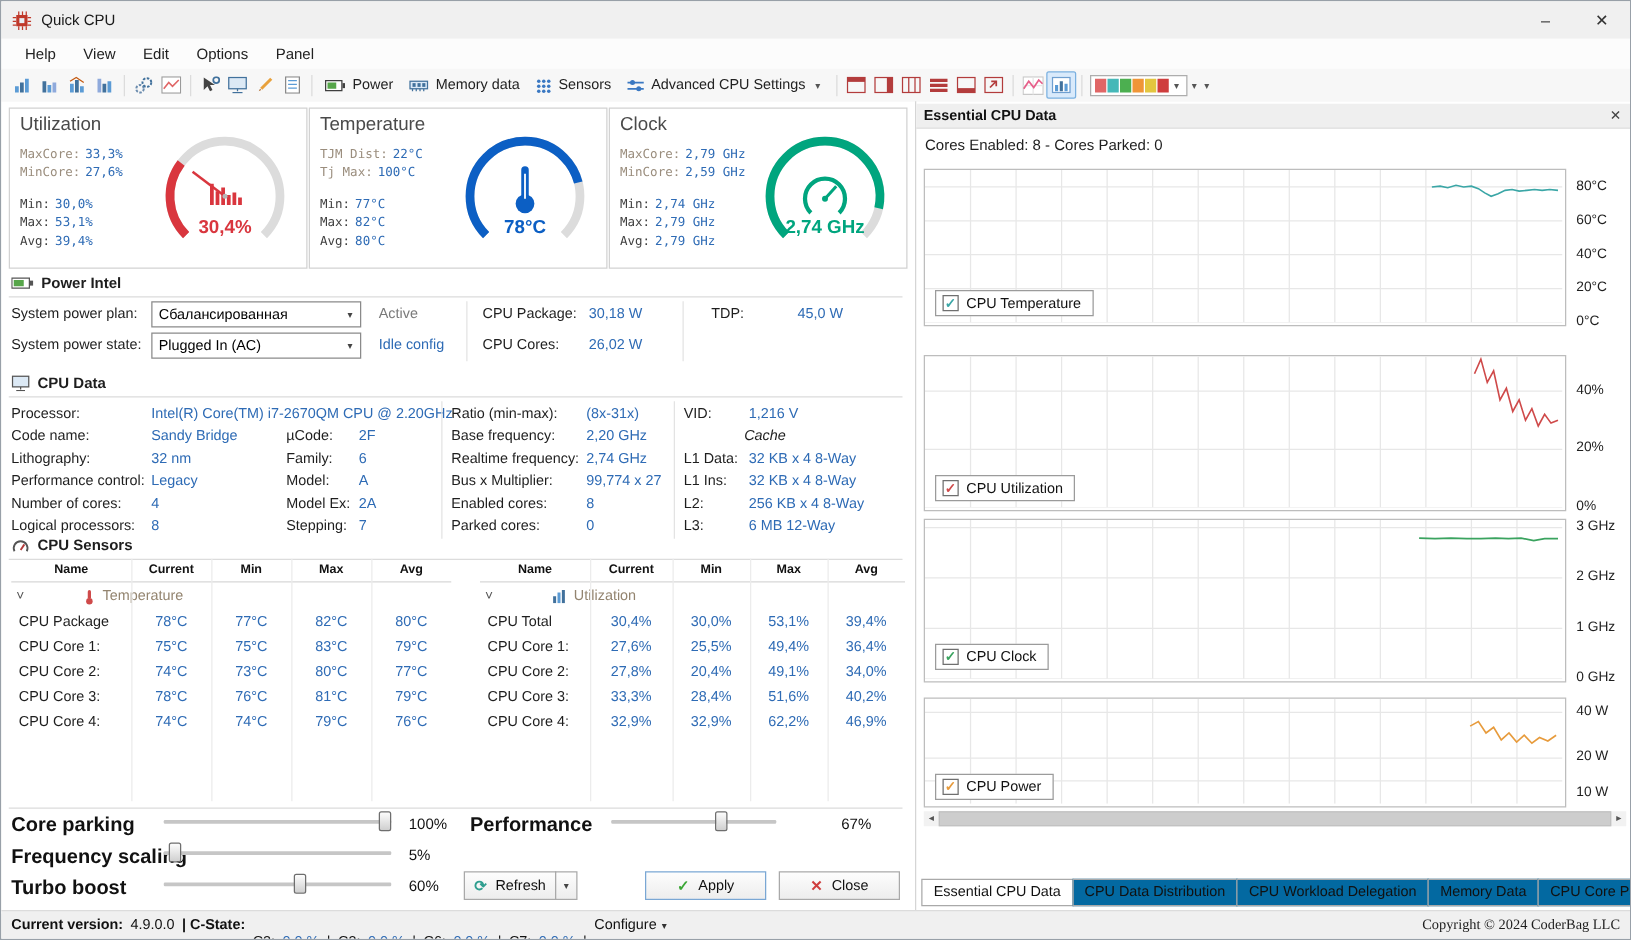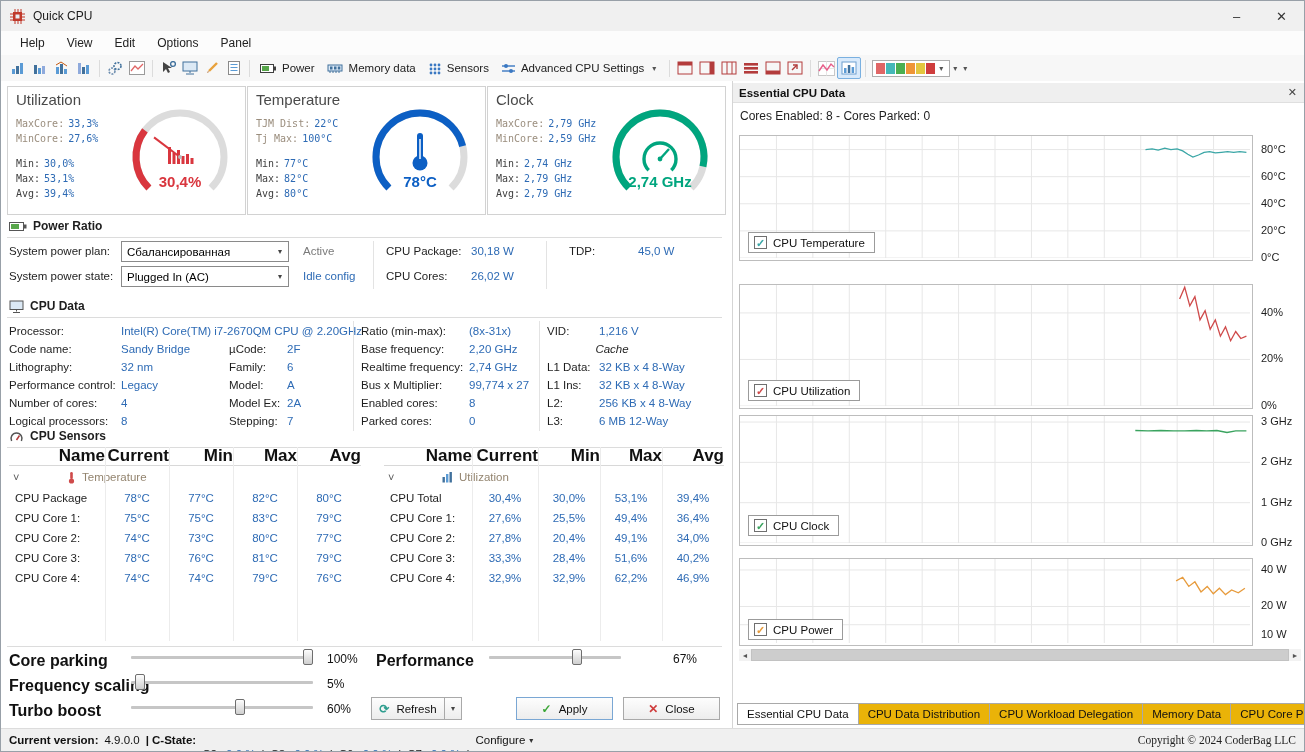--- a/index.html
+++ b/index.html
@@ -65,21 +65,21 @@
   .cd-value{color:#2e6bb5;}
   .cd-row.cache-hd{font-style:italic;color:#1e1e1e;justify-content:center;width:130px;}
 
   
   .st{position:absolute;top:366px;height:194px;}
   #sensor-left{left:8px;width:352px;}
   #sensor-right{left:383px;width:340px;}
   .st-head{display:grid;height:18px;border-bottom:1px solid #d8d8d8;}
   #sensor-left .st-head,#sensor-left .st-row{grid-template-columns:96px 64px 64px 64px 64px;}
   #sensor-right .st-head,#sensor-right .st-row{grid-template-columns:88px 66px 62px 62px 62px;}
-  .st-hcell{font-size:17px;font-weight:bold;text-align:right;line-height:18px;color:#111;}
+  .st-hcell{font-size:10px;font-weight:bold;text-align:center;line-height:18px;color:#111;}
   .st-group{display:flex;align-items:center;height:22px;font-size:11.5px;color:#93846f;}
   .st-chev{width:14px;margin-left:4px;color:#555;font-size:11px;}
   .st-gicon{margin-left:40px;margin-right:6px;display:flex;}
   .st-row{display:grid;height:20px;}
   .st-cell{font-size:11.5px;line-height:20px;text-align:center;color:#2e6bb5;}
   .st-cell.c0{text-align:left;padding-left:6px;color:#1e1e1e;}
   .st-vline{position:absolute;top:0;bottom:0;width:1px;background:#ececec;}
 
   
   .ctl-label{position:absolute;font-size:16px;font-weight:bold;color:#111;white-space:nowrap;}
@@ -104,21 +104,21 @@
   .ytick{position:absolute;left:4px;font-size:11px;color:#1e1e1e;white-space:nowrap;}
   .legend{position:absolute;left:9px;background:#fff;border:1px solid #9b9b9b;display:flex;align-items:center;gap:6px;padding:3px 9px 3px 5px;}
   .legend-chk{width:13px;height:13px;border:1px solid #6f6f6f;background:#fff;font-size:11px;font-weight:bold;line-height:12px;text-align:center;box-sizing:border-box;}
   .legend-label{font-size:11.5px;color:#111;white-space:nowrap;}
   .scrollbar{position:absolute;left:6px;top:568px;width:562px;height:12px;background:#f2f2f2;display:flex;align-items:center;}
   .sb-arrow{width:12px;height:12px;font-size:7px;color:#555;display:flex;align-items:center;justify-content:center;}
   .sb-thumb{flex:1;height:12px;background:#cdcdcd;border:1px solid #c2c2c2;box-sizing:border-box;}
   .time-axis{position:absolute;left:6px;top:584px;width:566px;height:36px;overflow:hidden;}
   .time-label{position:absolute;font-size:11px;color:#1e1e1e;transform:translateX(-50%);white-space:nowrap;}
   .tabs{position:absolute;left:4px;top:622px;display:flex;}
-  .tab{height:22px;border:1px solid #a9a9a9;background:#eab308;font-size:11.5px;display:flex;align-items:center;padding:0 9px;margin-right:-1px;color:#111;white-space:nowrap;box-sizing:border-box;}
+  .tab{height:22px;border:1px solid #a9a9a9;background:#0369a1;font-size:11.5px;display:flex;align-items:center;padding:0 9px;margin-right:-1px;color:#111;white-space:nowrap;box-sizing:border-box;}
   .tab.active{background:#fff;}
 
   
   .statusbar{position:absolute;left:0;bottom:0;right:0;height:22px;background:#f0f0f0;border-top:1px solid #dcdcdc;display:flex;align-items:center;font-size:11.5px;padding-left:8px;color:#111;}
   .statusbar .sb-bold{font-weight:bold;margin-right:6px;}
   .statusbar .seg{margin-right:6px;}
   #cstates{display:flex;align-items:center;}
   #cstates span{margin-right:6px;margin-top:28px;}
   .sb-copy{position:absolute;right:8px;color:#1e1e1e;font-family:Liberation Serif, serif;}
   .configure{display:flex;align-items:center;gap:4px;}
@@ -440,21 +440,21 @@
       </div>
       <div class="gauge-value" style="color: rgb(0, 165, 126);">2,74 GHz</div>
     </div>
 
     <div class="sec-header" style="top:138px">
       <svg width="18" height="13">
           <rect x="0.5" y="2.5" width="14" height="8" fill="#fff" stroke="#555"></rect>
           <rect x="2" y="4" width="8" height="5" fill="#57a64a"></rect>
           <rect x="15" y="4.5" width="2.5" height="4" fill="#555"></rect>
         </svg>
-      <span>Power Ratio</span>
+      <span>Power Intel</span>
     </div>
     <div class="sec-hr" style="top:156px"></div>
     <div class="pd-label" style="left:8px;top:164px">System power plan:</div>
     <div class="combo" style="left:120px;top:160px;width:168px">
       <span>Сбалансированная</span>
       <span class="combo-arrow">▾</span>
     </div>
     <div class="pd-label muted" style="left:302px;top:164px">Active</div>
     <div class="pd-label" style="left:8px;top:189px">System power state:</div>
     <div class="combo" style="left:120px;top:185px;width:168px">

